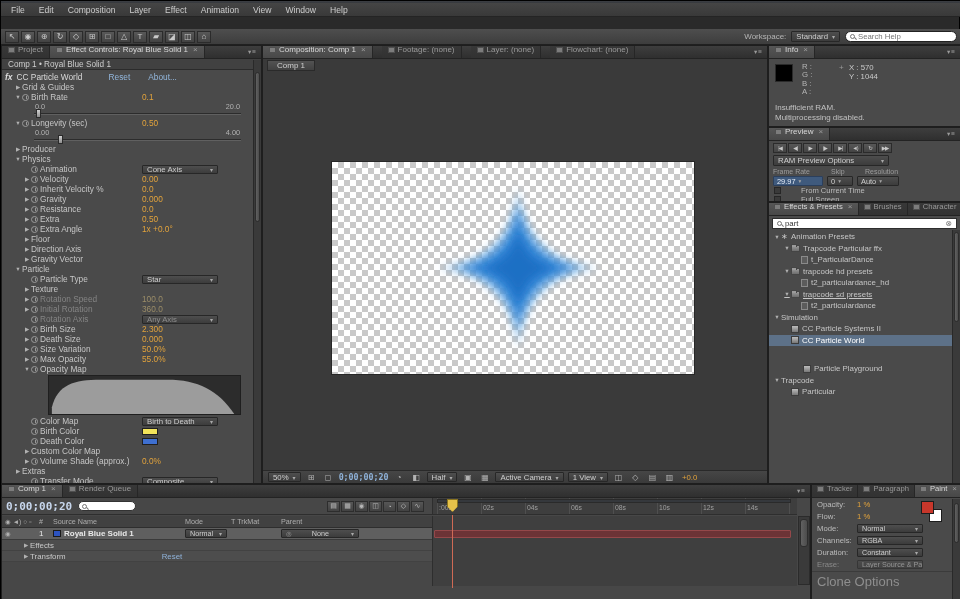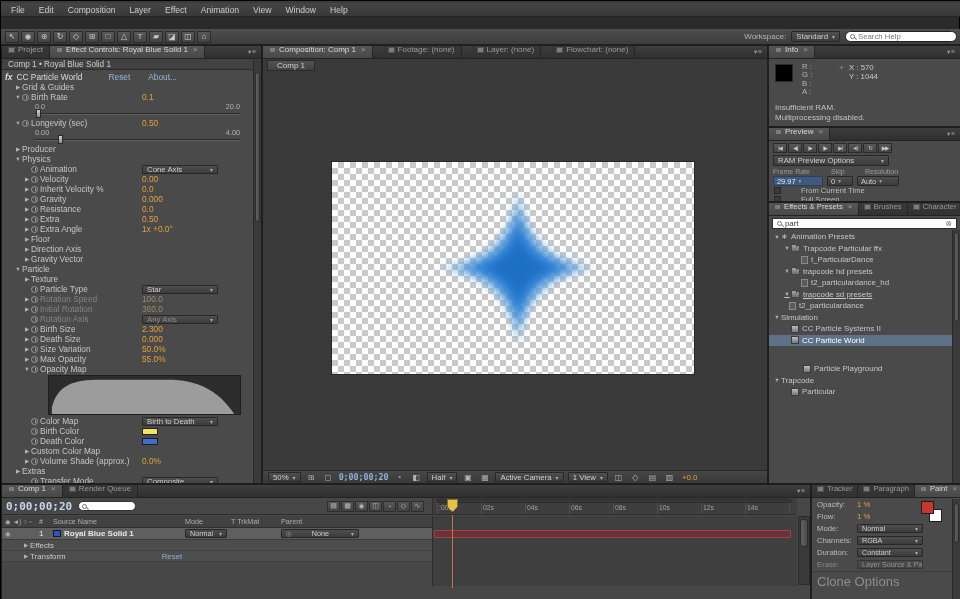--- a/index.html
+++ b/index.html
@@ -396,31 +396,31 @@
           <span class="earr">▶</span>
           <span class="eclab" style="width: 111px;">Gravity Vector</span>
         </div>
         <div class="ec-row">
           <span class="ind" style="width: 9px;"></span>
           <span class="earr">▼</span>
           <span class="eclab" style="width: 120px;">Particle</span>
         </div>
         <div class="ec-row">
           <span class="ind" style="width: 18px;"></span>
-          <span class="earr">▶</span>
-          <span class="eclab" style="width: 111px;">Texture</span>
-        </div>
-        <div class="ec-row">
-          <span class="ind" style="width: 18px;"></span>
           <span class="earr"></span>
           <span class="watch"></span>
           <span class="eclab" style="width: 102px;">Particle Type</span>
           <span class="dd ecdd">
             <span>Star</span>
           </span>
+        </div>
+        <div class="ec-row">
+          <span class="ind" style="width: 18px;"></span>
+          <span class="earr">▶</span>
+          <span class="eclab" style="width: 111px;">Texture</span>
         </div>
         <div class="ec-row dim">
           <span class="ind" style="width: 18px;"></span>
           <span class="earr">▶</span>
           <span class="watch"></span>
           <span class="eclab" style="width: 102px;">Rotation Speed</span>
           <span class="ecval">100.0</span>
         </div>
         <div class="ec-row dim">
           <span class="ind" style="width: 18px;"></span>
@@ -714,21 +714,21 @@
         <div class="tnode" style="padding-left: 24px;">
           <span class="tarr"></span>
           <span class="ticon i-preset"></span>
           <span class="tlab">t2_particulardance_hd</span>
         </div>
         <div class="tnode" style="padding-left: 14px; text-decoration: underline;">
           <span class="tarr">▼</span>
           <span class="ticon i-folder"></span>
           <span class="tlab">trapcode sd presets</span>
         </div>
-        <div class="tnode" style="padding-left: 12px;">
+        <div class="tnode" style="padding-left: 24px;">
           <span class="tarr"></span>
           <span class="ticon i-preset"></span>
           <span class="tlab">t2_particulardance</span>
         </div>
         <div class="tnode" style="padding-left: 4px;">
           <span class="tarr">▼</span>
           <span class="tlab">Simulation</span>
         </div>
         <div class="tnode" style="padding-left: 14px;">
           <span class="tarr"></span>

